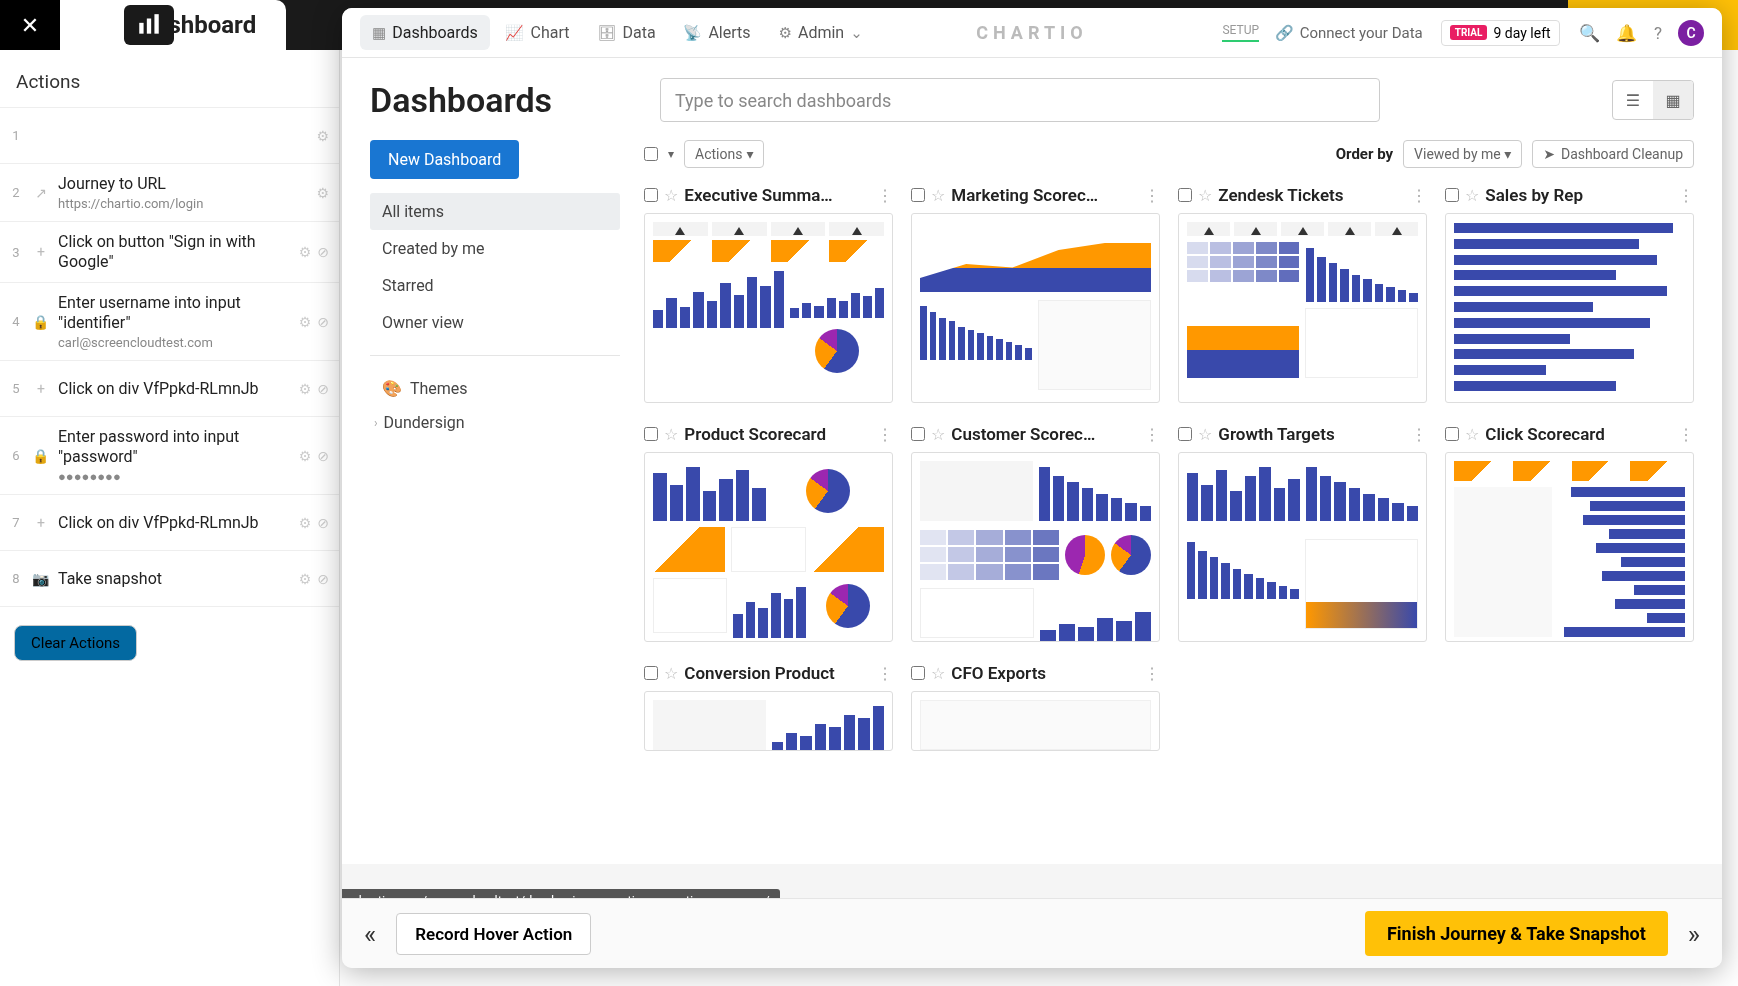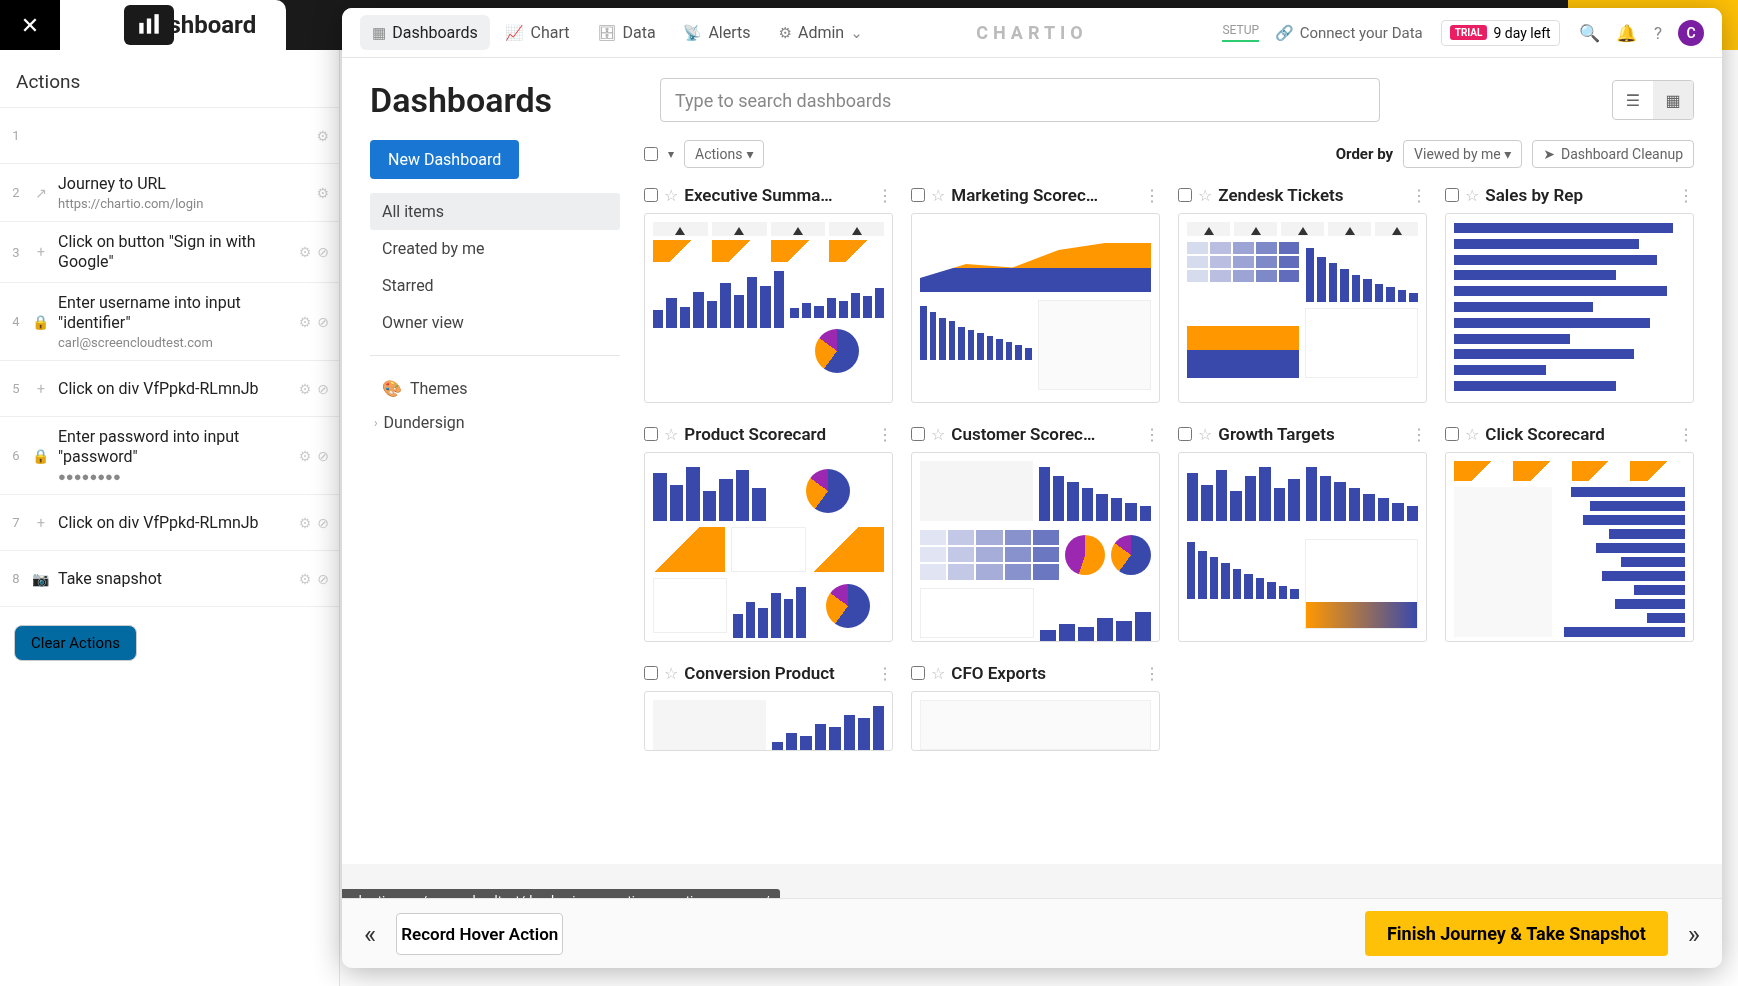--- a/index.html
+++ b/index.html
@@ -90,21 +90,21 @@
 .bar { flex: 1; background: #3949ab; }
 .pie { width: 44px; height: 44px; border-radius: 50%; background: conic-gradient(#3949ab 0 60%, #ff9800 60% 85%, #9c27b0 85% 100%); }
 .hbars { display: flex; flex-direction: column; gap: 4px; }
 .hbar { height: 10px; background: #3949ab; }
 .heat { display: grid; grid-template-columns: repeat(5,1fr); gap: 2px; height: 40px; }
 .heat div { background: #90a4ae; }
 
 
 .bottom-bar { position: absolute; bottom: 0; left: 0; right: 0; height: 70px; background: #fafafa; border-top: 1px solid #e5e5e5; display: flex; align-items: center; padding: 0 22px; gap: 20px; }
 .bb-back { font-size: 26px; color: #333; cursor: pointer; }
-.bb-btn { border: 1px solid #ccc; border-radius: 4px; padding: 10px 4px; font-size: 17px; font-weight: 600; background: #fff; cursor: pointer; }
+.bb-btn { border: 1px solid #ccc; border-radius: 4px; padding: 10px 18px; font-size: 17px; font-weight: 600; background: #fff; cursor: pointer; }
 .bb-spacer { flex: 1; }
 .bb-primary { background: #ffc107; border: none; border-radius: 4px; padding: 12px 22px; font-size: 18px; font-weight: 700; cursor: pointer; }
 .bb-fwd { font-size: 26px; color: #333; cursor: pointer; }
 
 .url-tooltip { position: absolute; bottom: 56px; left: 0; background: #555; color: #fff; font-size: 13px; padding: 4px 10px; border-radius: 0 3px 0 0; }
 </style>
 </head>
 <body>
 
 <div class="host-top">

